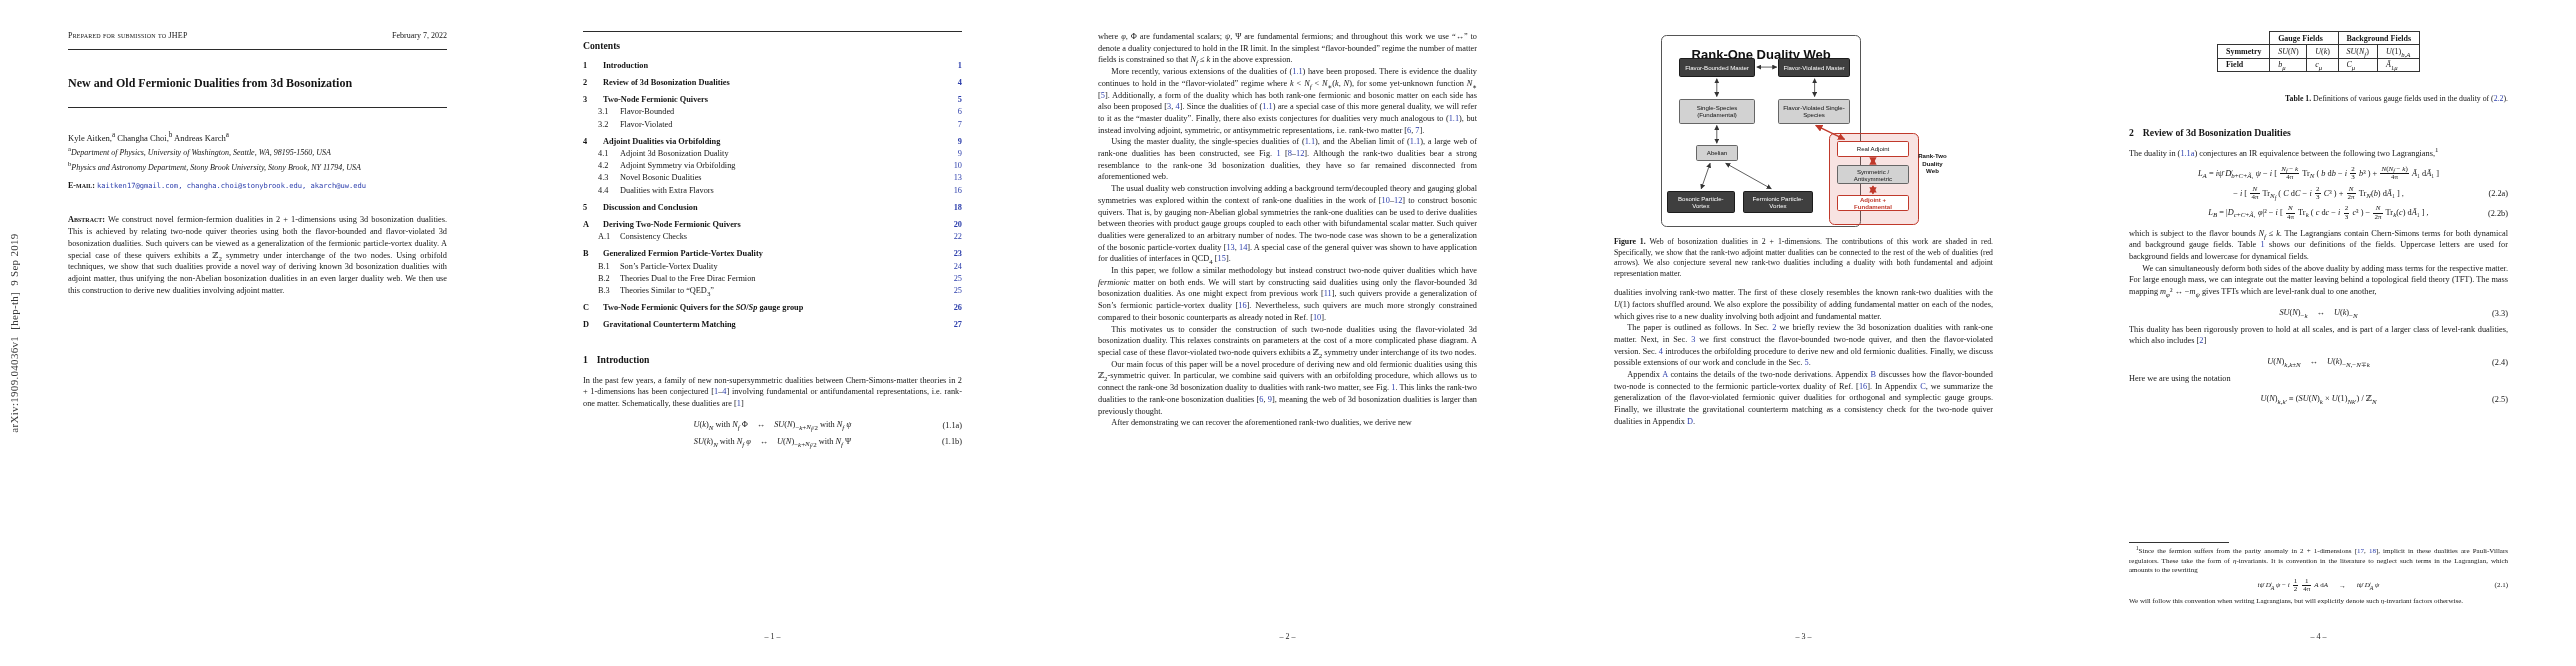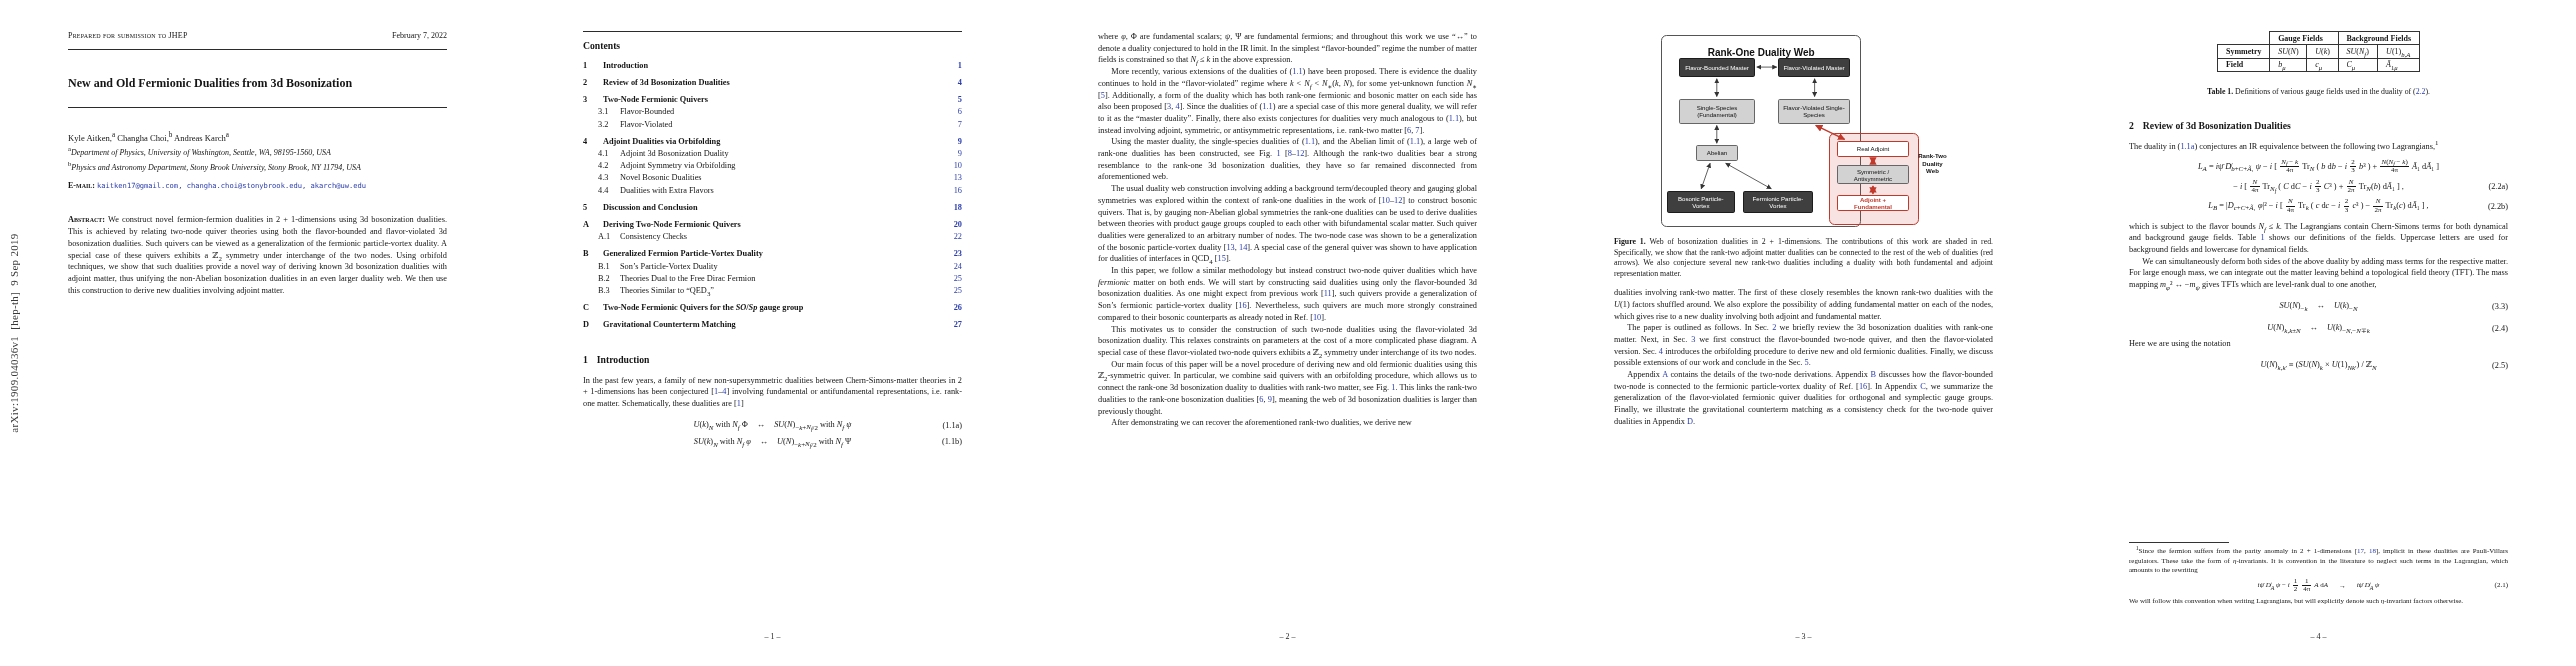--- a/index.html
+++ b/index.html
@@ -45,27 +45,27 @@
   .eqnum{flex:0 0 29px;text-align:right;font-size:8.3px;}
   .eqblock{margin:6.7px 0;}
   .eq-gap{margin-top:9px;}
   .rel{padding:0 9px;}
   .ref{color:#2a3cab;}
   .frac{display:inline-block;vertical-align:middle;text-align:center;font-size:7px;line-height:1.05;margin:0 1.1px;}
   .frac .num{display:block;padding:0 1.1px;}
   .frac .den{display:block;border-top:0.6px solid #151515;padding:0 1.1px;}
   
   .caption{font-size:7.8px;line-height:10.6px;text-align:justify;margin:7.8px 0 0 0;}
-  .tcaption{text-align:center;margin-top:15px;}
+  .tcaption{text-align:right;margin-top:22px;}
   .cap-label{font-weight:bold;}
   
   .figure1{position:relative;width:289px;height:196px;margin:2.2px auto 5.6px auto;
            font-family:"Liberation Sans","DejaVu Sans",sans-serif;}
   .rank-one-box{position:absolute;left:2.2px;top:2.2px;width:198px;height:190px;border:0.8px solid #555;border-radius:5.6px;}
-  .fig-web-title{position:absolute;left:0;right:0;top:11px;text-align:center;font-weight:bold;font-size:10px;color:#111;}
+  .fig-web-title{position:absolute;left:0;right:0;top:11px;text-align:center;font-weight:bold;font-size:13px;color:#111;}
   .rank-two-region{position:absolute;left:170px;top:100px;width:88px;height:90px;background:rgba(205,60,50,0.14);
                    border:0.7px solid #c0392b;border-radius:5.6px;}
   .fig-arrows{position:absolute;left:0;top:0;z-index:2;}
   .fnode{position:absolute;display:flex;align-items:center;justify-content:center;text-align:center;
          font-size:6.1px;line-height:1.15;padding:1.1px 2.2px;box-sizing:border-box;border-radius:1.7px;z-index:3;}
   .fnode.dark{background:#3f3f3f;color:#fff;border:0.6px solid #1c1c1c;}
   .fnode.gray{background:#d2d2d2;color:#111;border:0.6px solid #666;}
   .fnode.redline{background:#fff;color:#111;border:0.9px solid #c0392b;}
   .fnode.redtext{background:#fff;color:#c0392b;border:0.9px solid #c0392b;font-weight:bold;}
   .rank-two-label{position:absolute;left:258px;top:119px;width:31px;text-align:center;font-size:6.1px;
@@ -350,20 +350,21 @@
       <span class="eqnum">(2.2b)</span>
     </div>
   </div>
   <p class="par noindent">which is subject to the flavor bounds <i>N<sub>f</sub></i> ≤ <i>k</i>. The Lagrangians contain Chern-Simons terms for both dynamical and background gauge fields. Table <span class="ref">1</span> shows our definitions of the fields. Uppercase letters are used for background fields and lowercase for dynamical fields.</p>
   <p class="par">We can simultaneously deform both sides of the above duality by adding mass terms for the respective matter. For large enough mass, we can integrate out the matter leaving behind a topological field theory (TFT). The mass mapping <i>m<sub>φ</sub></i>² ↔ −<i>m<sub>ψ</sub></i> gives TFTs which are level-rank dual to one another,</p>
   <div class="eqrow eq-gap">
     <span class="eqpad"></span>
     <span class="eqbody"><i>SU</i>(<i>N</i>)<sub>−<i>k</i></sub><span class="rel">↔</span><i>U</i>(<i>k</i>)<sub>−<i>N</i></sub></span>
     <span class="eqnum">(3.3)</span>
   </div>
+  <p class="par noindent">This duality has been rigorously proven to hold at all scales, and is part of a larger class of level-rank dualities, which also includes [<span class="ref">2</span>]</p>
   <div class="eqrow eq-gap">
     <span class="eqpad"></span>
     <span class="eqbody"><i>U</i>(<i>N</i>)<sub><i>k</i>,<i>k</i>±<i>N</i></sub><span class="rel">↔</span><i>U</i>(<i>k</i>)<sub>−<i>N</i>,−<i>N</i>∓<i>k</i></sub></span>
     <span class="eqnum">(2.4)</span>
   </div>
   <p class="par noindent">Here we are using the notation</p>
   <div class="eqrow eq-gap">
     <span class="eqpad"></span>
     <span class="eqbody"><i>U</i>(<i>N</i>)<sub><i>k</i>,<i>k</i>′</sub> ≡ (<i>SU</i>(<i>N</i>)<sub><i>k</i></sub> × <i>U</i>(1)<sub><i>Nk</i>′</sub>) / ℤ<sub><i>N</i></sub></span>
     <span class="eqnum">(2.5)</span>

